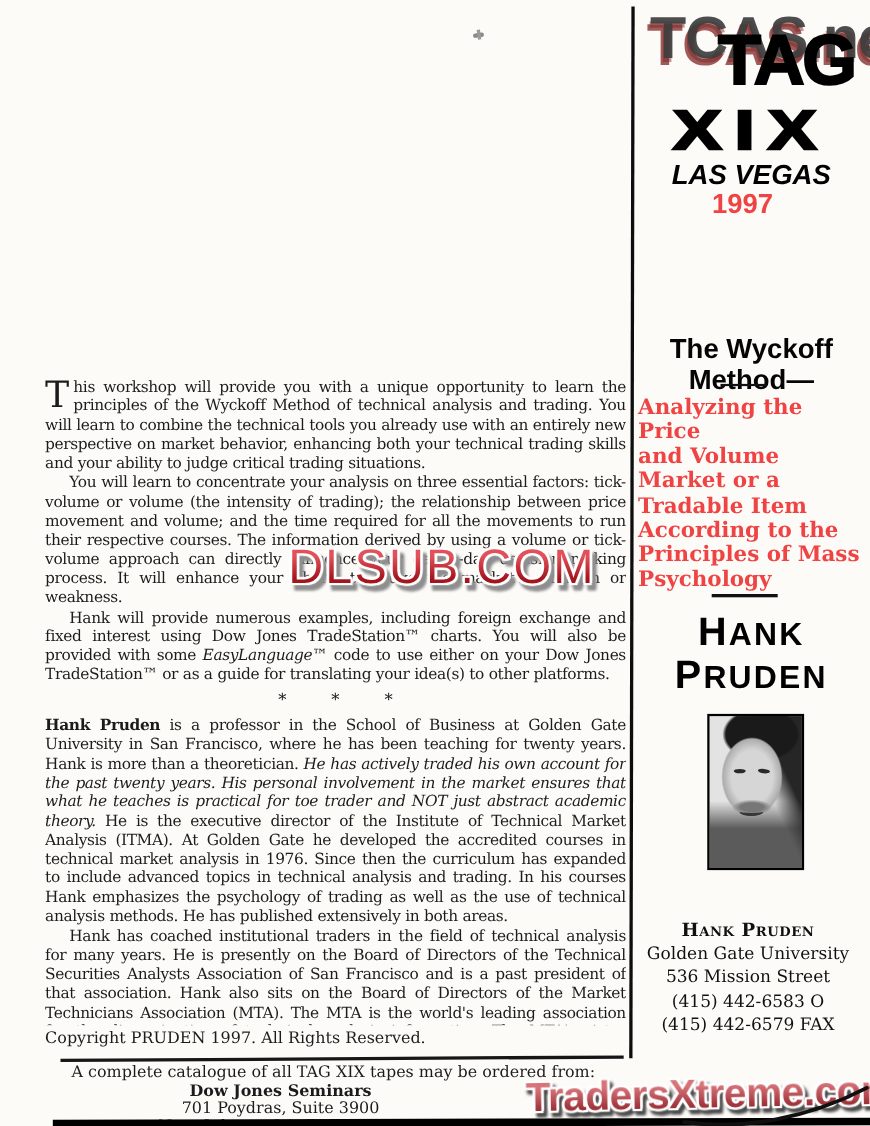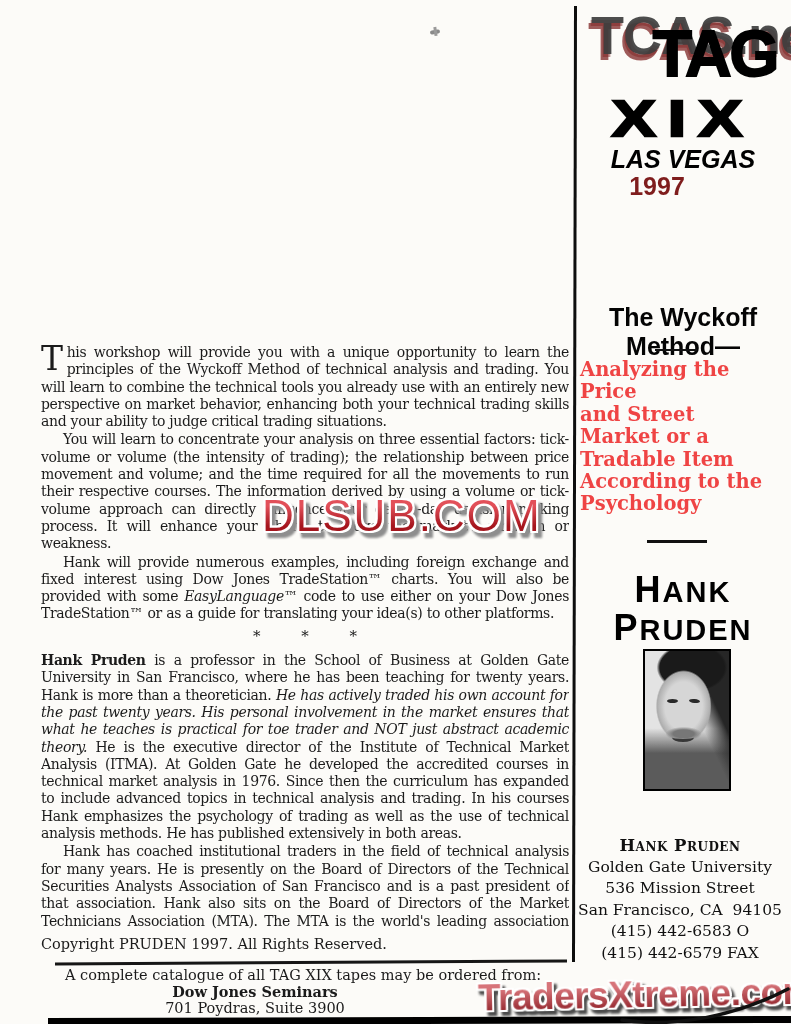--- a/index.html
+++ b/index.html
@@ -33,31 +33,31 @@
   
   .logo-tag{position:absolute;left:612px;top:12px;width:206px;text-align:center;
     font-family:"Liberation Sans",sans-serif;font-weight:bold;font-size:64px;line-height:84px;
     letter-spacing:-2px;-webkit-text-stroke:2px #000;color:#000;z-index:3;}
   .logo-xix{position:absolute;left:580px;top:97px;width:206px;text-align:center;
     font-family:"Liberation Sans",sans-serif;font-weight:bold;font-size:66px;line-height:56px;
     letter-spacing:12px;-webkit-text-stroke:3px #000;color:#000;
     transform:scaleY(0.76);transform-origin:top center;}
   .logo-city{position:absolute;left:580px;top:146px;width:206px;text-align:center;
     font-family:"Liberation Sans",sans-serif;font-weight:bold;font-size:25px;line-height:26px;color:#000;font-style:italic;}
-  .logo-year{position:absolute;left:554px;top:172px;width:206px;text-align:center;
-    font-family:"Liberation Sans",sans-serif;font-weight:bold;font-size:25px;color:#7f1d1d;}
+  .logo-year{position:absolute;left:572px;top:172px;width:206px;text-align:center;
+    font-family:"Liberation Sans",sans-serif;font-weight:bold;font-size:25px;color:#ef4444;}
   .wyckoff{position:absolute;left:580px;top:303px;width:206px;text-align:center;
     font-family:"Liberation Sans",sans-serif;font-weight:bold;font-size:25px;line-height:29px;color:#040404;}
   .rule1{position:absolute;left:655px;top:349px;width:42px;height:2px;background:#111;}
   .subtitle{position:absolute;left:580px;top:359px;width:206px;text-align:left;
     font-weight:bold;font-size:19.5px;line-height:22.4px;color:#ef4444;}
   .rule2{position:absolute;left:647px;top:540px;width:60px;height:3px;background:#111;}
   .speaker{position:absolute;left:580px;top:556px;width:206px;text-align:center;
     font-family:"Liberation Sans",sans-serif;font-weight:bold;font-size:29px;line-height:35px;
-    letter-spacing:2px;color:#000;margin-top:16px;}
+    letter-spacing:2px;color:#000;}
   .sc-line{text-transform:uppercase;}
   .sc-line::first-letter{font-size:36px;}
   
   .photo{position:absolute;left:643px;top:649px;width:84px;height:138px;border:2px solid #000;
     background:
       radial-gradient(26px 10px at 46% 60%, #777 40%, transparent 70%),
       radial-gradient(34px 44px at 46% 40%, #d2d2d2 55%, #ababab 78%, transparent 82%),
       radial-gradient(52px 36px at 56% 12%, #1f1f1f 62%, transparent 68%),
       linear-gradient(245deg, #2a2a2a 26%, transparent 42%),
       linear-gradient(0deg, #5d5d5d 26%, transparent 44%),
@@ -130,45 +130,45 @@
 <div class="logo-year">1997</div>
 
 <div class="wyckoff">
   <div>The Wyckoff</div>
   <div>Method—</div>
 </div>
 <div class="rule1"></div>
 
 <div class="subtitle">
     <div>Analyzing the Price</div>
-    <div>and Street</div>
+    <div>and Volume</div>
     <div>Market or a</div>
     <div>Tradable Item</div>
     <div>According to the</div>
+    <div>Principles of Mass</div>
     <div>Psychology</div>
   </div>
 <div class="rule2"></div>
 
 <div class="speaker">
   <div class="sc-line">Hank</div>
   <div class="sc-line">Pruden</div>
 </div>
 
 <div class="photo">
   <div class="eye l"></div>
   <div class="eye r"></div>
   <div class="mouth"></div>
 </div>
 
 <div class="contact">
   <div class="name">Hank Pruden</div>
   <div>
       <div>Golden Gate University</div>
       <div>536 Mission Street</div>
-      <div>San Francisco, CA&nbsp; 94105</div>
       <div>(415) 442-6583 O</div>
       <div>(415) 442-6579 FAX</div>
     </div>
 </div>
 
 <div class="wm-mid">DLSUB.COM</div>
 <div class="wm-bot">TradersXtreme.com</div>
 <svg class="swoosh" width="176" height="40" viewBox="0 0 176 40">
   <path d="M4,34 C58,42 118,30 170,3" fill="none" stroke="#101010" stroke-width="3.5" stroke-linecap="round"></path>
 </svg>

